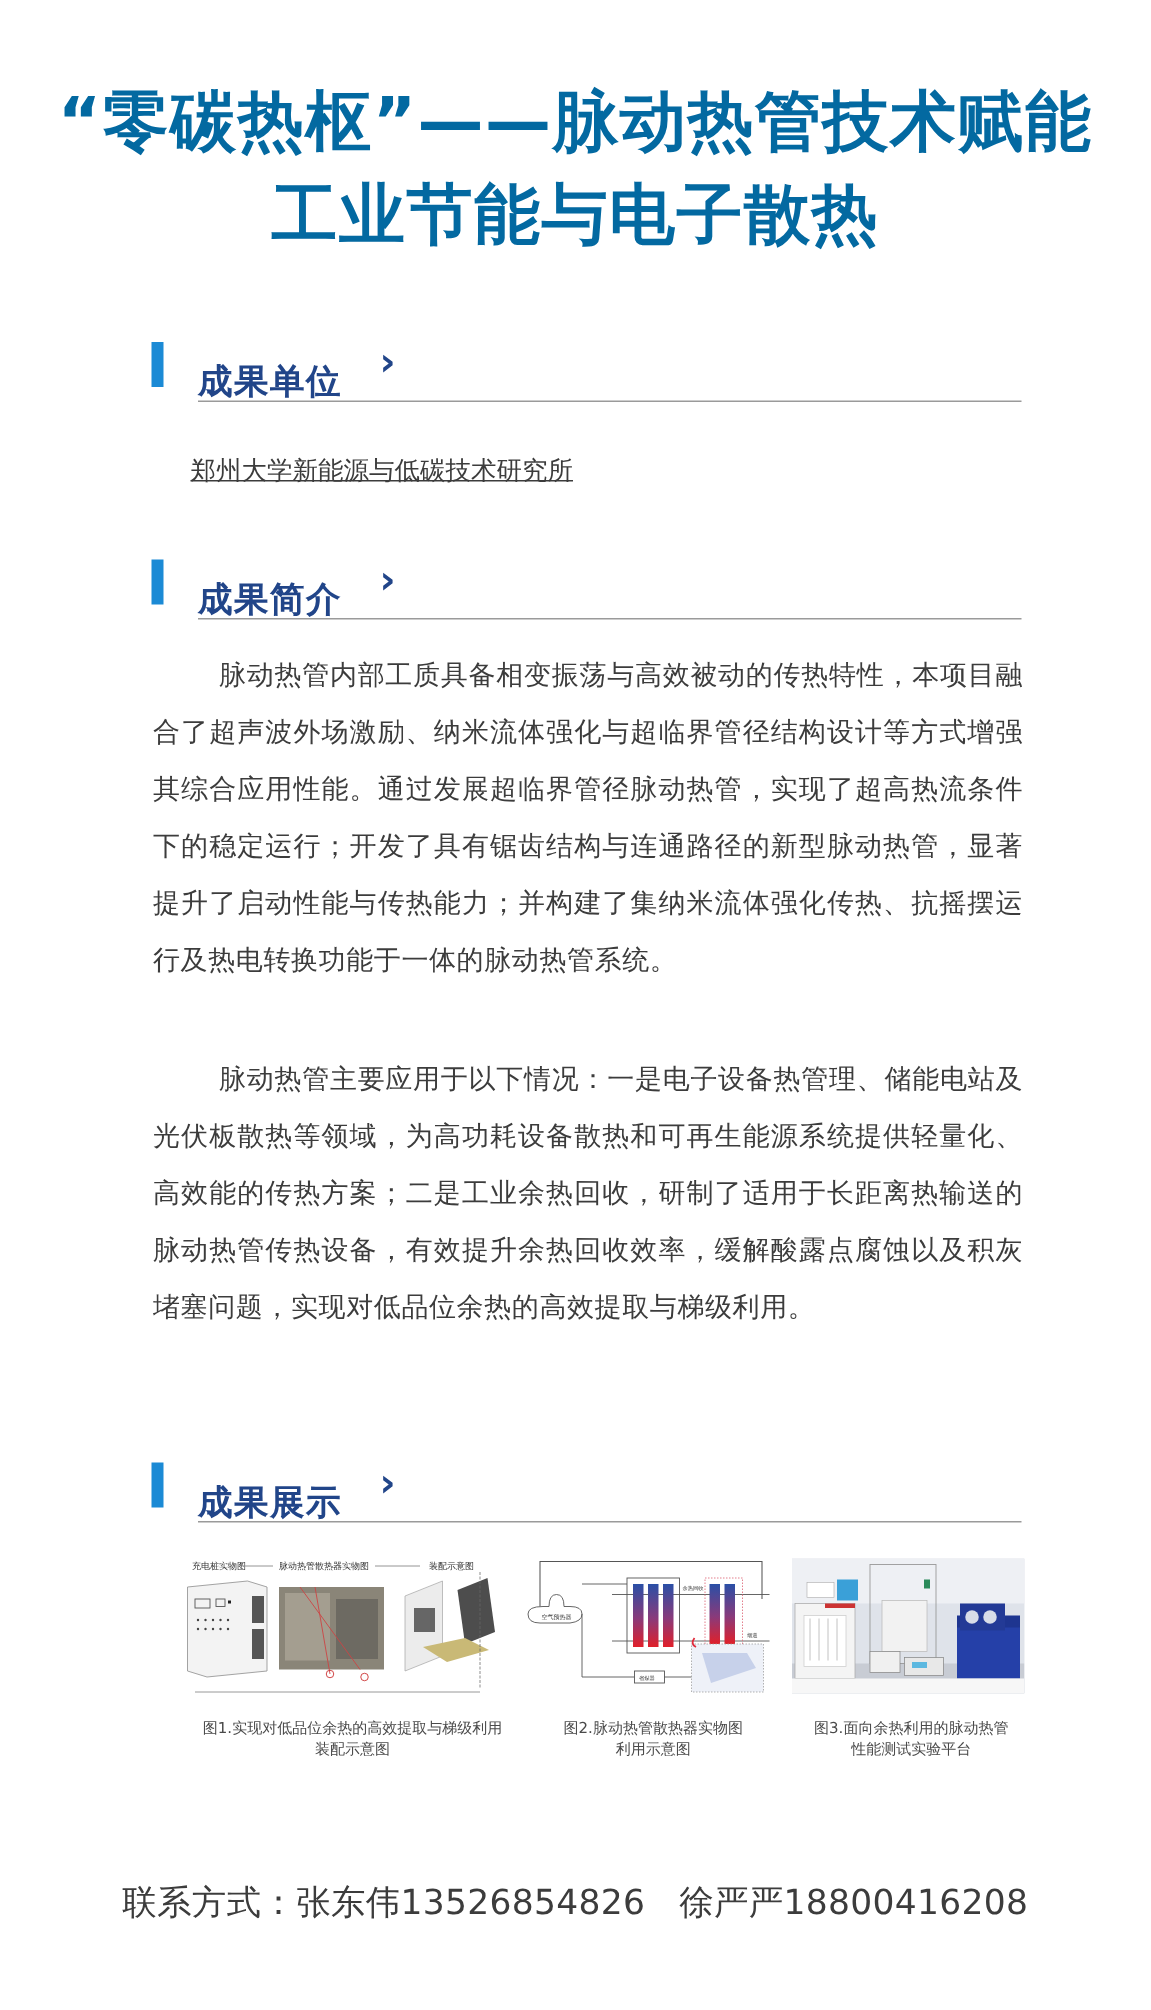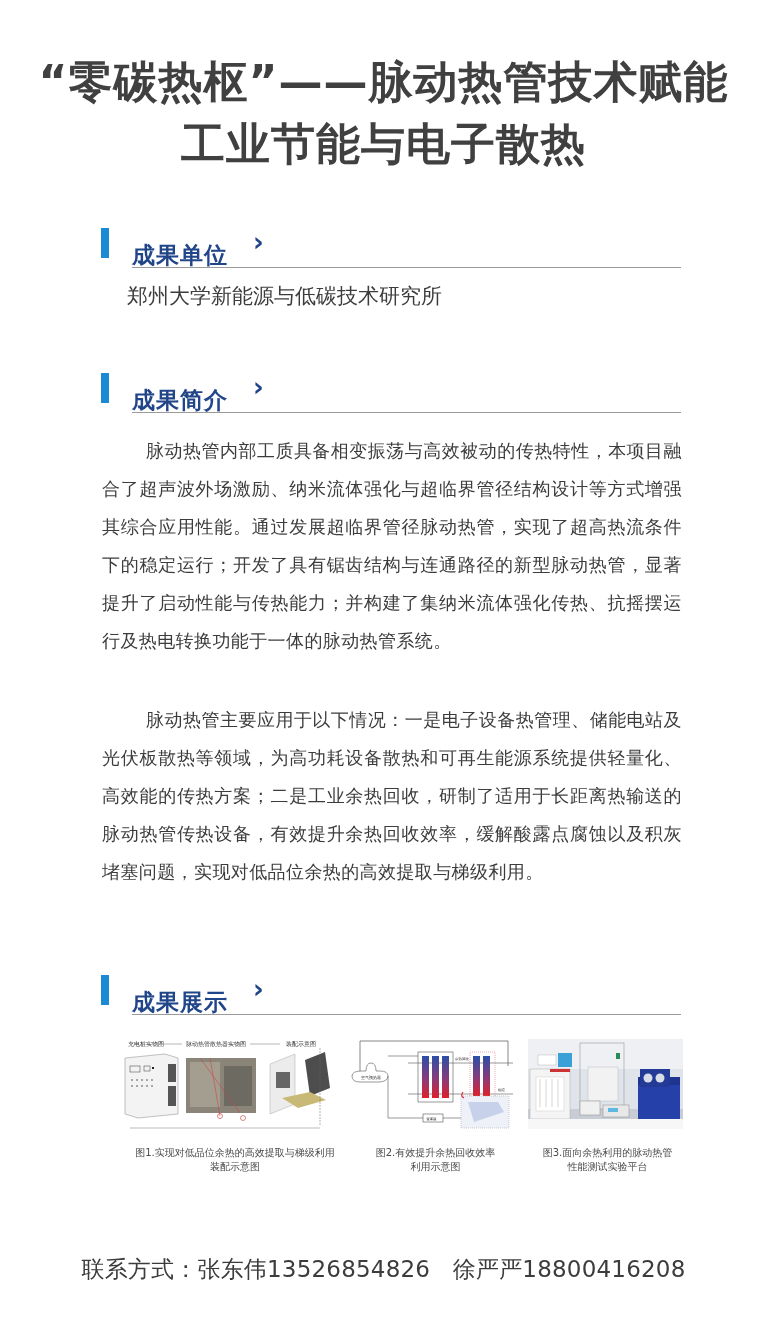--- a/index.html
+++ b/index.html
@@ -14,21 +14,21 @@
       overflow: hidden;
       font-family: "DejaVu Sans", "Liberation Sans", sans-serif;
       color: #3a3a3a;
     }
     .title {
       position: absolute;
       left: 0;
       width: 767px;
       text-align: center;
       font-weight: bold;
-      color: #404040;
+      color: #0369a1;
       letter-spacing: 1px;
     }
     .title.line1 { top: 52px; font-size: 44px; line-height: 60px; }
     .title.line2 { top: 114px; font-size: 44px; line-height: 60px; }
 
     .section-head {
       position: absolute;
       left: 101px;
       width: 580px;
       height: 44px;
@@ -65,24 +65,25 @@
       left: 31px;
       right: 0;
       top: 45px;
       height: 1px;
       background: #9a9a9a;
     }
 
     .unit-text {
       position: absolute;
       left: 127px;
-      top: 280px;
-      font-size: 21px;
+      top: 298px;
+      font-size: 17px;
       line-height: 32px;
       color: #3c3c3c;
+      text-decoration: underline;
     }
 
     .para {
       position: absolute;
       left: 102px;
       width: 580px;
       font-size: 18px;
       line-height: 38px;
       color: #3c3c3c;
       text-align: justify;
@@ -254,21 +255,21 @@
         <rect x="125" y="20" width="7" height="40" fill="url(#tube)"></rect>
         <rect x="135" y="20" width="7" height="40" fill="url(#tube)"></rect>
         <text x="107" y="24" font-size="3.5" fill="#333">余热回收</text>
         <text x="150" y="55" font-size="3.5" fill="#333">烟道</text>
         <rect x="113" y="60" width="48" height="32" fill="#eef1f8" stroke="#999" stroke-width="0.5" stroke-dasharray="1,1"></rect>
         <path d="M120,66 L150,66 L156,76 L126,86 Z" fill="#c7d1ea"></path>
         <path d="M115,56 Q112,60 116,62" fill="none" stroke="#e02a3a" stroke-width="1.2"></path>
       </svg>
     </div>
     <div class="cap">
-      <div>图2.有效提升余热回收效率</div>
+      <div>图2.脉动热管散热器实物图</div>
       <div>利用示意图</div>
     </div>
   </div>
 
   <div class="fig fig3">
     <div class="pic">
       <svg width="155" height="90" viewBox="0 0 155 90">
         <rect x="0" y="0" width="155" height="90" fill="#dfe3ea"></rect>
         <rect x="0" y="70" width="155" height="20" fill="#c8ccd4"></rect>
         <rect x="0" y="0" width="155" height="30" fill="#eef0f4"></rect>

